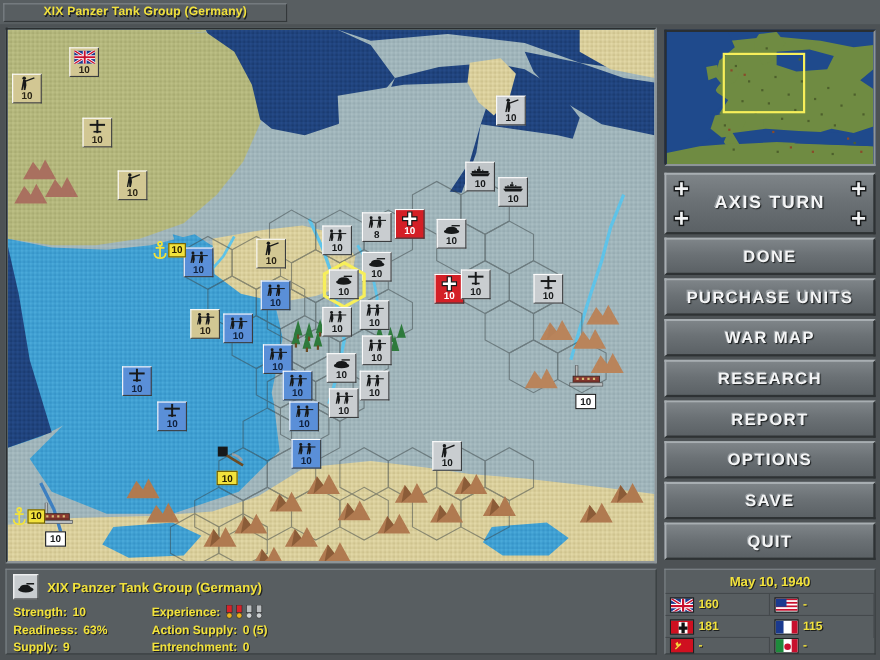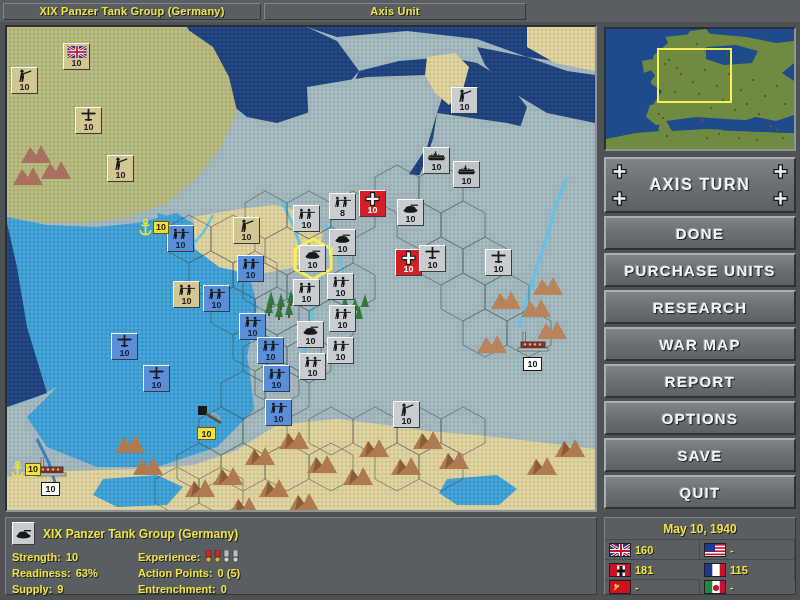--- a/index.html
+++ b/index.html
@@ -174,21 +174,20 @@
   }
   .flagcell .amt { color:#f2e23c; font-size:11px; font-weight:bold; text-shadow:1px 1px 0 #1d2021; }
 </style>
 </head>
 <body>
 
 <div id="app">
 
   <div id="topbar">
     <div class="topcell" id="tc-unit">XIX Panzer Tank Group (Germany)</div>
-    <div class="topcell" id="tc-side">Axis Unit</div>
   </div>
 
   <div id="mapwrap">
     <div id="map">
 
       <div class="terrain" id="sea-base"></div>
 
       <svg width="588" height="483" style="position:absolute;left:0;top:0">
         <defs>
           <pattern id="seaTex" width="4" height="4" patternUnits="userSpaceOnUse">
@@ -1051,24 +1050,24 @@
       <span>AXIS TURN</span>
     </div>
     <div id="btnlist" style="display:flex;flex-direction:column;gap:3px;flex:1">
         <div class="gbtn small">
           <span>DONE</span>
         </div>
         <div class="gbtn small">
           <span>PURCHASE UNITS</span>
         </div>
         <div class="gbtn small">
+          <span>WAR MAP</span>
+        </div>
+        <div class="gbtn small">
           <span>RESEARCH</span>
-        </div>
-        <div class="gbtn small">
-          <span>WAR MAP</span>
         </div>
         <div class="gbtn small">
           <span>REPORT</span>
         </div>
         <div class="gbtn small">
           <span>OPTIONS</span>
         </div>
         <div class="gbtn small">
           <span>SAVE</span>
         </div>
@@ -1113,21 +1112,21 @@
               <rect x="1" y="0" width="5" height="7" fill="#b9bdbf" stroke="#2a2c2d" stroke-width="0.6"></rect>
               <circle cx="3.5" cy="9.6" r="2.5" fill="#cfd3d5" stroke="#2a2c2d" stroke-width="0.6"></circle>
             </svg>
           </span>
       </div>
       <div class="stat">
         <span class="lbl">Readiness:</span>
         <span class="val">63%</span>
       </div>
       <div class="stat">
-        <span class="lbl">Action Points:</span>
+        <span class="lbl">Action Supply:</span>
         <span class="val">0 (5)</span>
       </div>
       <div class="stat">
         <span class="lbl">Supply:</span>
         <span class="val">9</span>
       </div>
       <div class="stat">
         <span class="lbl">Entrenchment:</span>
         <span class="val">0</span>
       </div>

